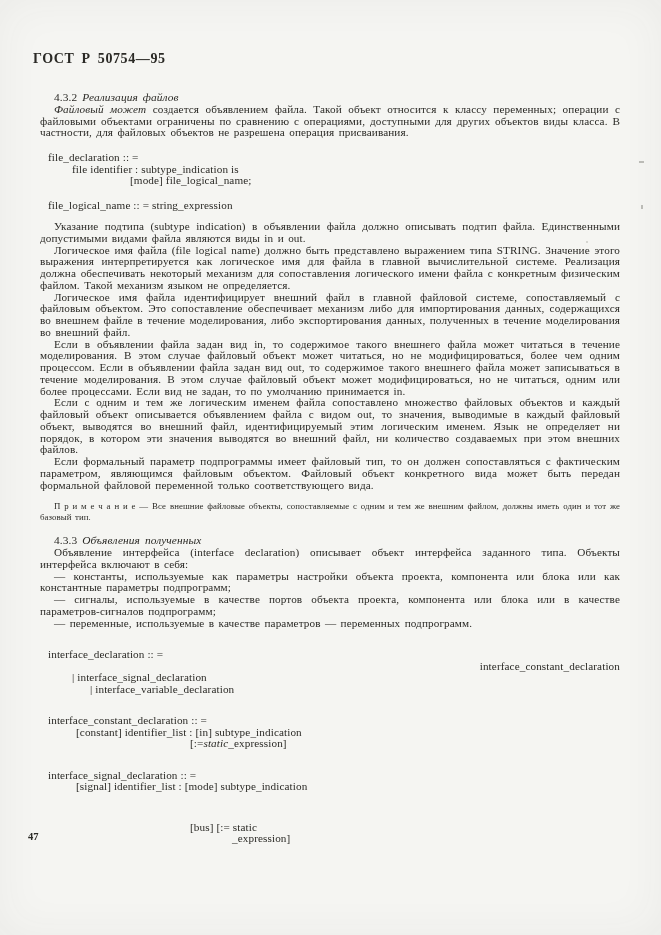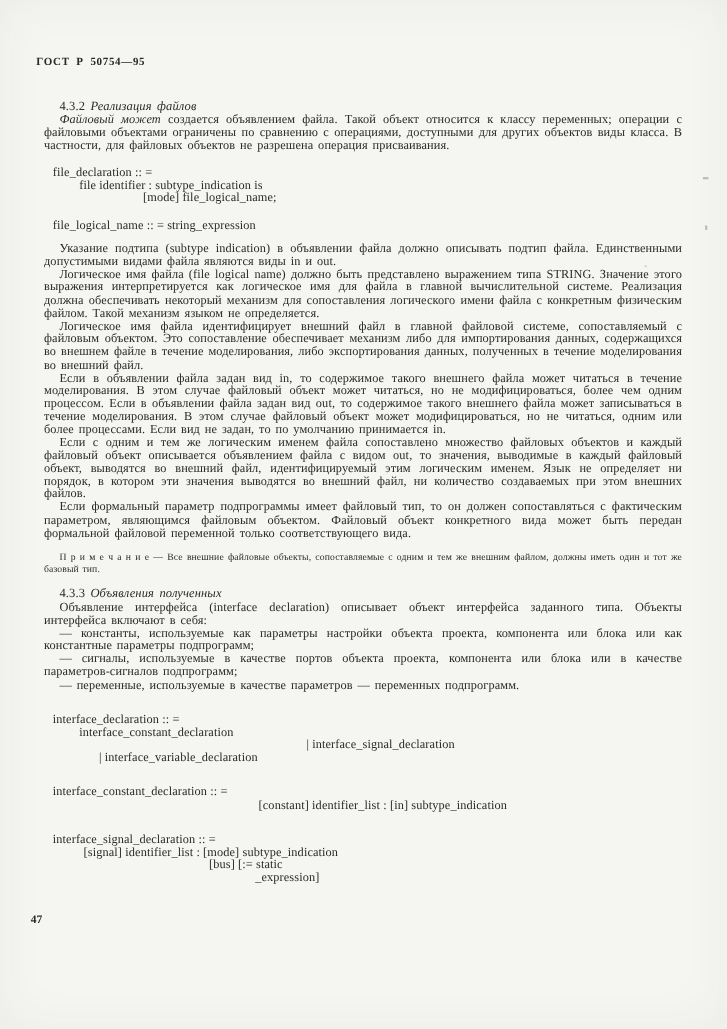--- a/index.html
+++ b/index.html
@@ -7,21 +7,21 @@
     width: 661px; height: 935px;
     background: #f5f5f2;
     position: relative;
     overflow: hidden;
     font-family: "Liberation Serif", "DejaVu Serif", serif;
     color: #2b2a26;
     box-shadow: inset 0 0 45px rgba(60,60,50,0.05);
   }
   .scan-header {
     position: absolute; left: 33px; top: 51px;
-    font-size: 10px; font-weight: bold; letter-spacing: 0.6px;
+    font-size: 14px; font-weight: bold; letter-spacing: 0.6px;
     word-spacing: 3px;
   }
   .content {
     position: absolute; left: 40px; top: 92px; width: 580px;
     font-size: 11.2px; line-height: 11.75px; letter-spacing: 0.1px;
   }
   .heading {
     margin: 0; text-indent: 14px; font-size: 11.4px;
     word-spacing: 2px;
   }
@@ -74,32 +74,33 @@
     <p class="para"><span>Если с одним и тем же логическим именем файла сопоставлено множество файловых объектов и каждый файловый объект описывается объявлением файла с видом </span><span class="b">out</span><span>, то значения, выводимые в каждый файловый объект, выводятся во внешний файл, идентифицируемый этим логическим именем. Язык не определяет ни порядок, в котором эти значения выводятся во внешний файл, ни количество создаваемых при этом внешних файлов.</span></p>
     <p class="para"><span>Если формальный параметр подпрограммы имеет файловый тип, то он должен сопоставляться с фактическим параметром, являющимся файловым объектом. Файловый объект конкретного вида может быть передан формальной файловой переменной только соответствующего вида.</span></p>
     <p class="note sp-s"><span>П р и м е ч а н и е — Все внешние файловые объекты, сопоставляемые с одним и тем же внешним файлом, должны иметь один и тот же базовый тип.</span></p>
     <p class="heading sp-m"><span>4.3.3 </span><span class="i">Объявления полученных</span></p>
     <p class="para"><span>Объявление интерфейса (interface declaration) описывает объект интерфейса заданного типа. Объекты интерфейса включают в себя:</span></p>
     <p class="para"><span>— константы, используемые как параметры настройки объекта проекта, компонента или блока или как константные параметры подпрограмм;</span></p>
     <p class="para"><span>— сигналы, используемые в качестве портов объекта проекта, компонента или блока или в качестве параметров-сигналов подпрограмм;</span></p>
     <p class="para"><span>— переменные, используемые в качестве параметров — переменных подпрограмм.</span></p>
     <div class="syntax sp-l">
       <div class="line" style="margin-left: 8px;"><span>interface_declaration :: =</span></div>
-      <div class="line" style="margin-left: 32px;"><span>interface_constant_declaration</span></div>
-      <div class="line" style="margin-left: 32px; text-align: center;"><span>| interface_signal_declaration</span></div>
+      <div class="line" style="margin-left: 32px; text-align: right;"><span>interface_constant_declaration</span></div>
+      <div class="line" style="margin-left: 32px;"><span>| interface_signal_declaration</span></div>
       <div class="line" style="margin-left: 50px;"><span>| interface_variable_declaration</span></div>
     </div>
     <div class="syntax sp-l">
       <div class="line" style="margin-left: 8px;"><span>interface_constant_declaration :: =</span></div>
-      <div class="line" style="margin-left: 36px; text-align: center;"><span>[</span><span class="b">constant</span><span>] identifier_list : [</span><span class="b">in</span><span>] subtype_indication</span></div>
+      <div class="line" style="margin-left: 36px;"><span>[</span><span class="b">constant</span><span>] identifier_list : [</span><span class="b">in</span><span>] subtype_indication</span></div>
+      <div class="line" style="margin-left: 150px;"><span>[:=</span><span class="i">static</span><span>_expression]</span></div>
     </div>
     <div class="syntax sp-l">
       <div class="line" style="margin-left: 8px;"><span>interface_signal_declaration :: =</span></div>
       <div class="line" style="margin-left: 36px;"><span>[</span><span class="b">signal</span><span>] identifier_list : [mode] subtype_indication</span></div>
-      <div class="line" style="margin-left: 150px;"><span>[</span><span class="b">bus</span><span>] [:= static</span></div>
+      <div class="line" style="margin-left: 150px; margin-top: 29px;"><span>[</span><span class="b">bus</span><span>] [:= static</span></div>
       <div class="line" style="margin-left: 192px;"><span>_expression]</span></div>
     </div>
   </div>
 
 <div class="page-number">47</div>
 
 <div class="speck speck1"></div>
 <div class="speck speck2"></div>
 <div class="speck speck3"></div>
 

